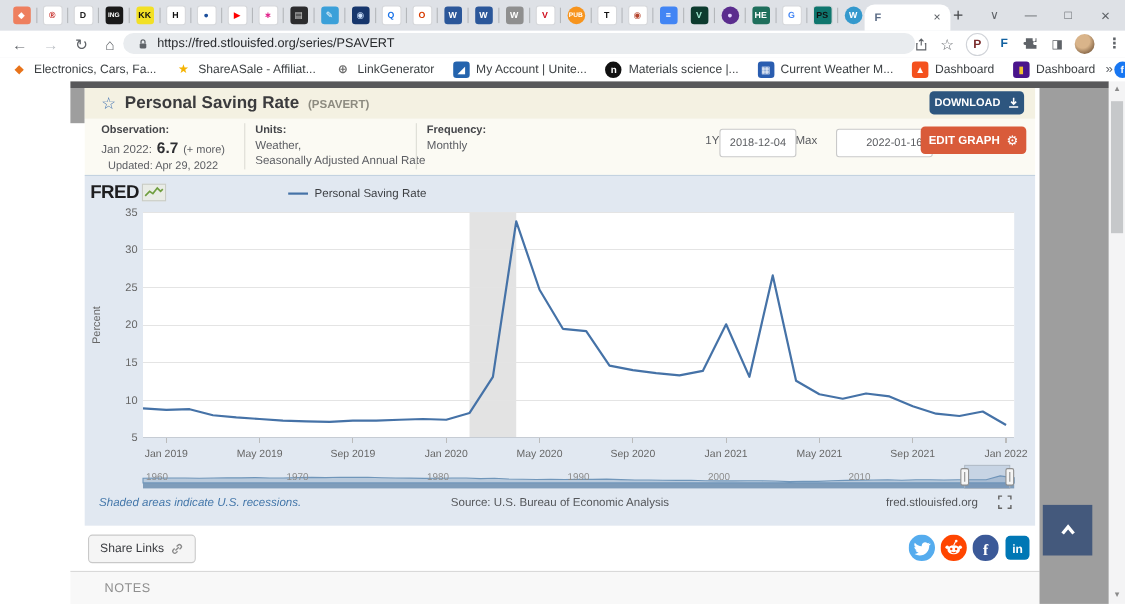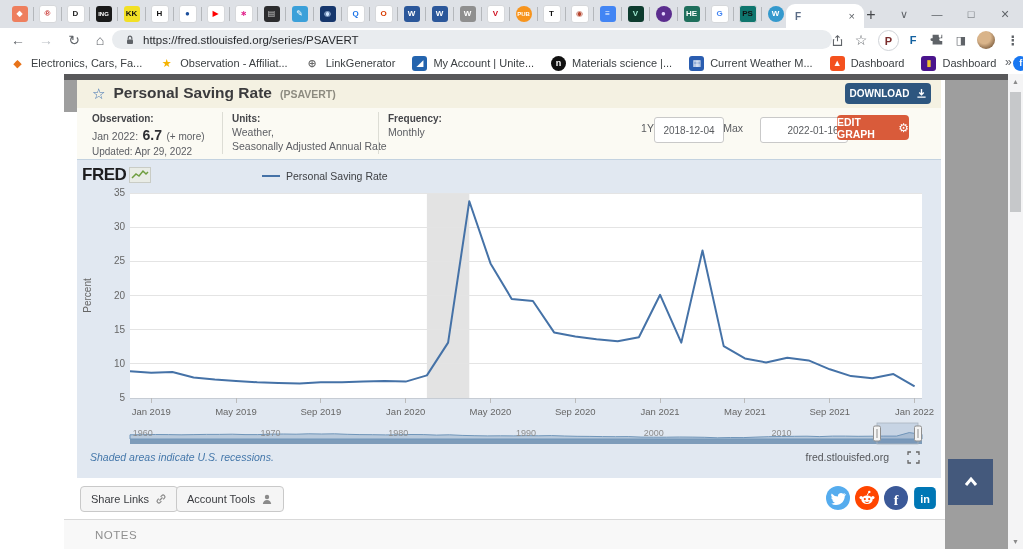--- a/index.html
+++ b/index.html
@@ -45,21 +45,21 @@
   #meta-band{left:77px;top:108px;width:864px;height:51px;background:#fbfaf3;border-bottom:1px solid #c3d2e0;}
   .mlabel{font-size:10px;font-weight:bold;color:#45464a;}
   .mval{font-size:10.5px;color:#5c5e63;}
   .msep{position:absolute;top:4px;width:1px;height:42px;background:#ddddd5;}
   #obs-value{font-size:14px;font-weight:bold;color:#2e2f33;}
   #range-links{left:518px;top:14px;width:150px;text-align:right;font-size:10.5px;color:#5a5c60;}
   .rangelink{margin:0 2px;}
   .datebox{position:absolute;top:9px;width:64px;height:22px;border:1px solid #c9c9c9;border-radius:3px;
        background:#fff;font-size:10px;color:#5a5c60;text-align:center;font-family:inherit;}
   #to-label{left:700px;top:15px;font-size:10.5px;color:#5a5c60;font-style:italic;}
-  #edit-graph-btn{left:760px;top:7px;width:72px;height:25px;background:#d95b3a;border-radius:4px;color:#fff;
+  #edit-graph-btn{left:760px;top:7px;width:96px;height:25px;background:#d95b3a;border-radius:4px;color:#fff;
        font-size:10.5px;font-weight:bold;display:flex;align-items:center;justify-content:center;gap:6px;}
   
   #graph-card{left:77px;top:160px;width:864px;height:318px;background:#e1e8f1;}
   #fred-logo{left:5px;top:5px;display:flex;align-items:center;gap:3px;}
   #fred-logo-text{font-size:17px;font-weight:700;letter-spacing:-0.5px;color:#1d1d1f;}
   #sparkbox{width:20px;height:14px;background:#e9ece6;border:1px solid #c9ccc5;display:block;}
   #legend{left:185px;top:10px;display:flex;align-items:center;gap:6px;}
   #legend-swatch{width:18px;height:2px;background:#4572a7;display:block;}
   #legend-label{font-size:10.5px;color:#3d3f43;}
   #footnote-row{left:0;top:288px;width:864px;height:22px;}
@@ -242,21 +242,21 @@
 </span>
 <span class="abs extic" style="left:1003px;font-size:13px;">⋮</span>
 
 <div id="bookmarksbar" class="abs">
     <div class="bm">
       <span class="bmfav" style="background: rgb(255, 255, 255); color: rgb(232, 115, 26); font-size: 11px;">◆</span>
       <span class="bmlabel">Electronics, Cars, Fa...</span>
     </div>
     <div class="bm">
       <span class="bmfav" style="background: rgb(255, 255, 255); color: rgb(245, 179, 1); font-size: 11px;">★</span>
-      <span class="bmlabel">Observation - Affiliat...</span>
+      <span class="bmlabel">ShareASale - Affiliat...</span>
     </div>
     <div class="bm">
       <span class="bmfav" style="background: rgb(255, 255, 255); color: rgb(106, 106, 106); font-size: 11px;">⊕</span>
       <span class="bmlabel">LinkGenerator</span>
     </div>
     <div class="bm">
       <span class="bmfav" style="background: rgb(36, 100, 174); color: rgb(255, 255, 255);">◢</span>
       <span class="bmlabel">My Account | Unite...</span>
     </div>
     <div class="bm">
@@ -299,21 +299,21 @@
 </div>
 
 <div id="meta-band" class="abs">
   <div class="abs" style="left:15px;top:5px;">
     <div class="mlabel">Observation:</div>
     <div style="margin-top:2px;">
       <span class="mval">Jan 2022:</span>
       <span id="obs-value">6.7</span>
       <span class="mval" style="font-size:10px;">(+ more)</span>
     </div>
-    <div class="mval" style="font-size:10px;margin-top:2px;">Updated: Apr 29, 2022</div>
+    <div class="mval" style="font-size:10px;margin-top:2px;text-align:center;">Updated: Apr 29, 2022</div>
   </div>
   <div class="msep" style="left:145px;"></div>
   <div class="abs" style="left:155px;top:5px;">
     <div class="mlabel">Units:</div>
     <div class="mval" style="margin-top:2px;">Weather,</div>
     <div class="mval" style="margin-top:2px;">Seasonally Adjusted Annual Rate</div>
   </div>
   <div class="msep" style="left:301px;"></div>
   <div class="abs" style="left:311px;top:5px;">
     <div class="mlabel">Frequency:</div>
@@ -390,41 +390,35 @@
           <polyline points="2,10 6,6 9,8 13,3 16,6 18,4" fill="none" stroke="#6f9e3f" stroke-width="1.5"></polyline>
         </svg>
     </span>
   </div>
   <div id="legend" class="abs">
     <span id="legend-swatch"></span>
     <span id="legend-label">Personal Saving Rate</span>
   </div>
   <div id="footnote-row" class="abs">
     <span id="recession-note">Shaded areas indicate U.S. recessions.</span>
+    <span id="source-note">Source: U.S. Bureau of Economic Analysis</span>
     <span id="site-note">fred.stlouisfed.org</span>
     <span id="fullscreen-btn">
       <svg width="13" height="13" viewBox="0 0 13 13">
           <path d="M1 4V1h3M9 1h3v3M12 9v3H9M4 12H1V9" stroke="#666" fill="none" stroke-width="1.3"></path>
         </svg>
     </span>
   </div>
 </div>
 
 <div id="share-row" class="abs">
   <div class="pill" style="left:16px;">
     <span>Share Links</span>
     <svg width="12" height="12" viewBox="0 0 12 12">
       <path d="M7.5 4.5l-3 3M3.8 5.6L2.6 6.8a1.8 1.8 0 0 0 2.6 2.6l1.2-1.2M8.2 6.4l1.2-1.2a1.8 1.8 0 0 0-2.6-2.6L5.6 3.8" stroke="#8a8a8a" fill="none" stroke-width="1.2"></path>
-    </svg>
-  </div>
-  <div class="pill" style="left:112px;">
-    <span>Account Tools</span>
-    <svg width="12" height="12" viewBox="0 0 12 12">
-      <circle cx="6" cy="4" r="2.2" fill="#8a8a8a"></circle>
-        <path d="M1.8 11c.4-2.6 2-4 4.2-4s3.8 1.4 4.2 4z" fill="#8a8a8a"></path>
     </svg>
   </div>
   <div id="socials">
     <svg width="24" height="24" viewBox="0 0 22 22">
       <circle cx="11" cy="11" r="11" fill="#55acee"></circle>
       <path d="M17.9 7.6c-.5.2-1 .4-1.6.4.6-.3 1-.9 1.2-1.5-.5.3-1.1.6-1.8.7a2.8 2.8 0 0 0-4.8 1.9c0 .2 0 .4.1.6a8 8 0 0 1-5.8-2.9 2.8 2.8 0 0 0 .9 3.7c-.5 0-.9-.1-1.3-.3v.1c0 1.3.9 2.4 2.2 2.7-.2.1-.5.1-.7.1h-.5c.3.9 1.1 1.9 2.6 1.9a5.6 5.6 0 0 1-3.5 1.2 8 8 0 0 0 4.3 1.2c5.1 0 8-4.2 8-8v-.3c.5-.4 1-.9 1.3-1.5z" fill="#fff"></path>
     </svg>
     <svg width="24" height="24" viewBox="0 0 22 22">
       <circle cx="11" cy="11" r="11" fill="#ff4500"></circle>
       <circle cx="5.6" cy="10.6" r="1.5" fill="#fff"></circle>

